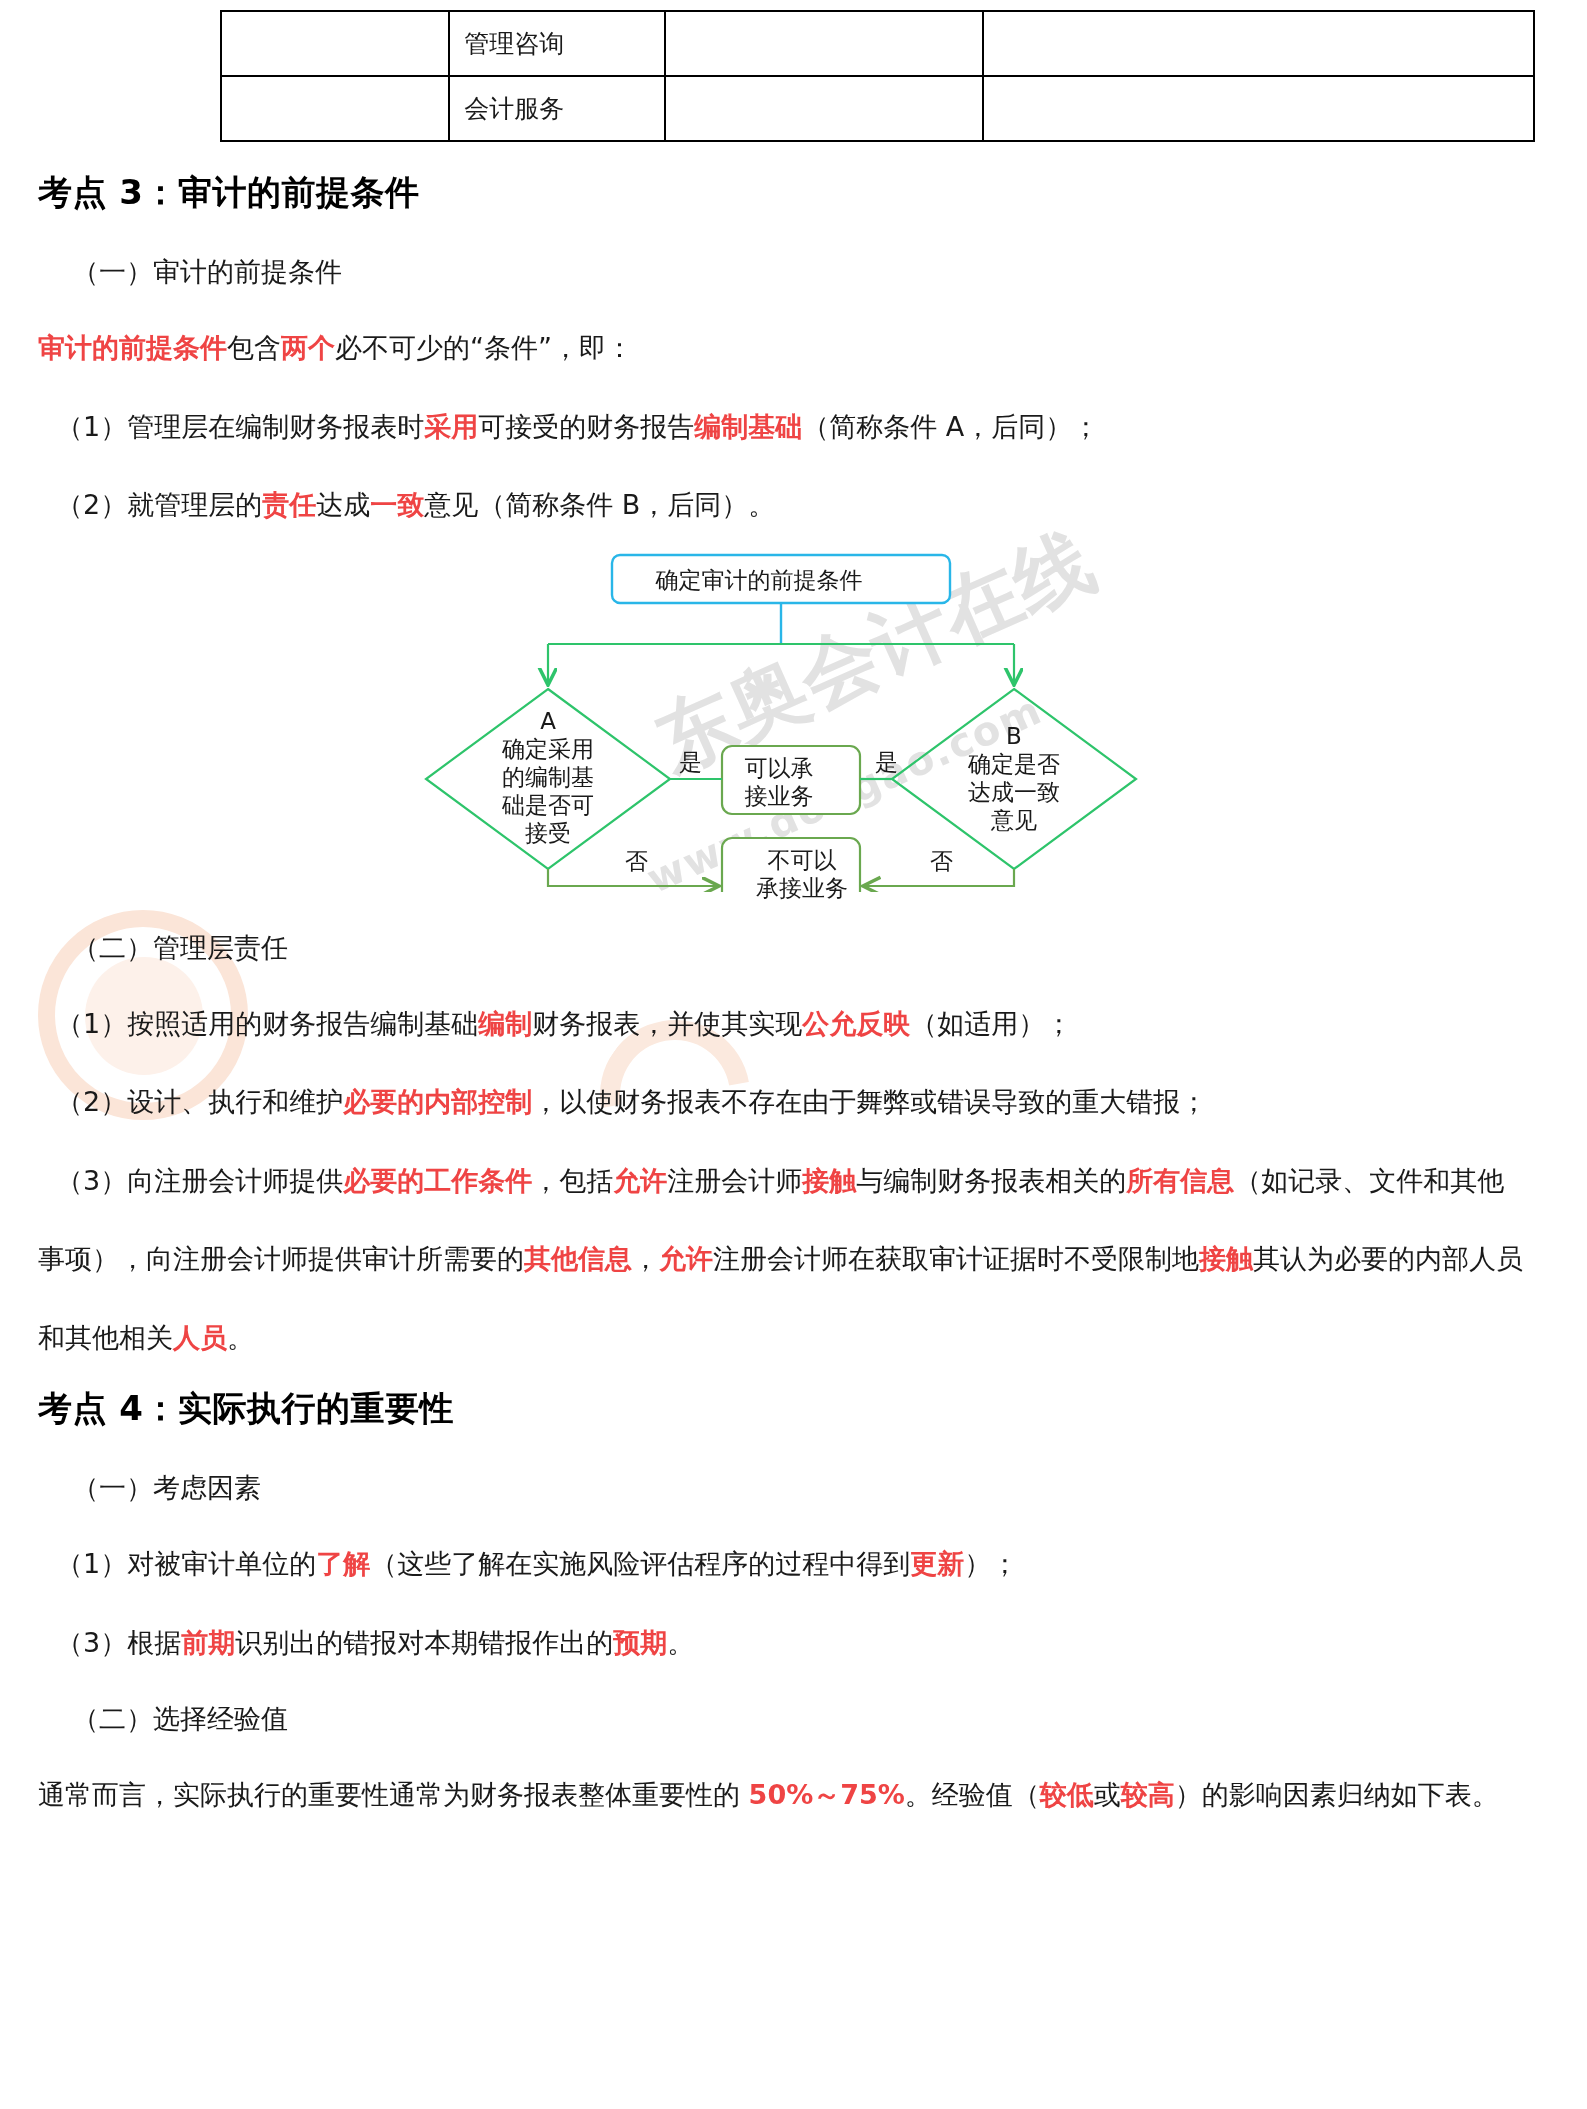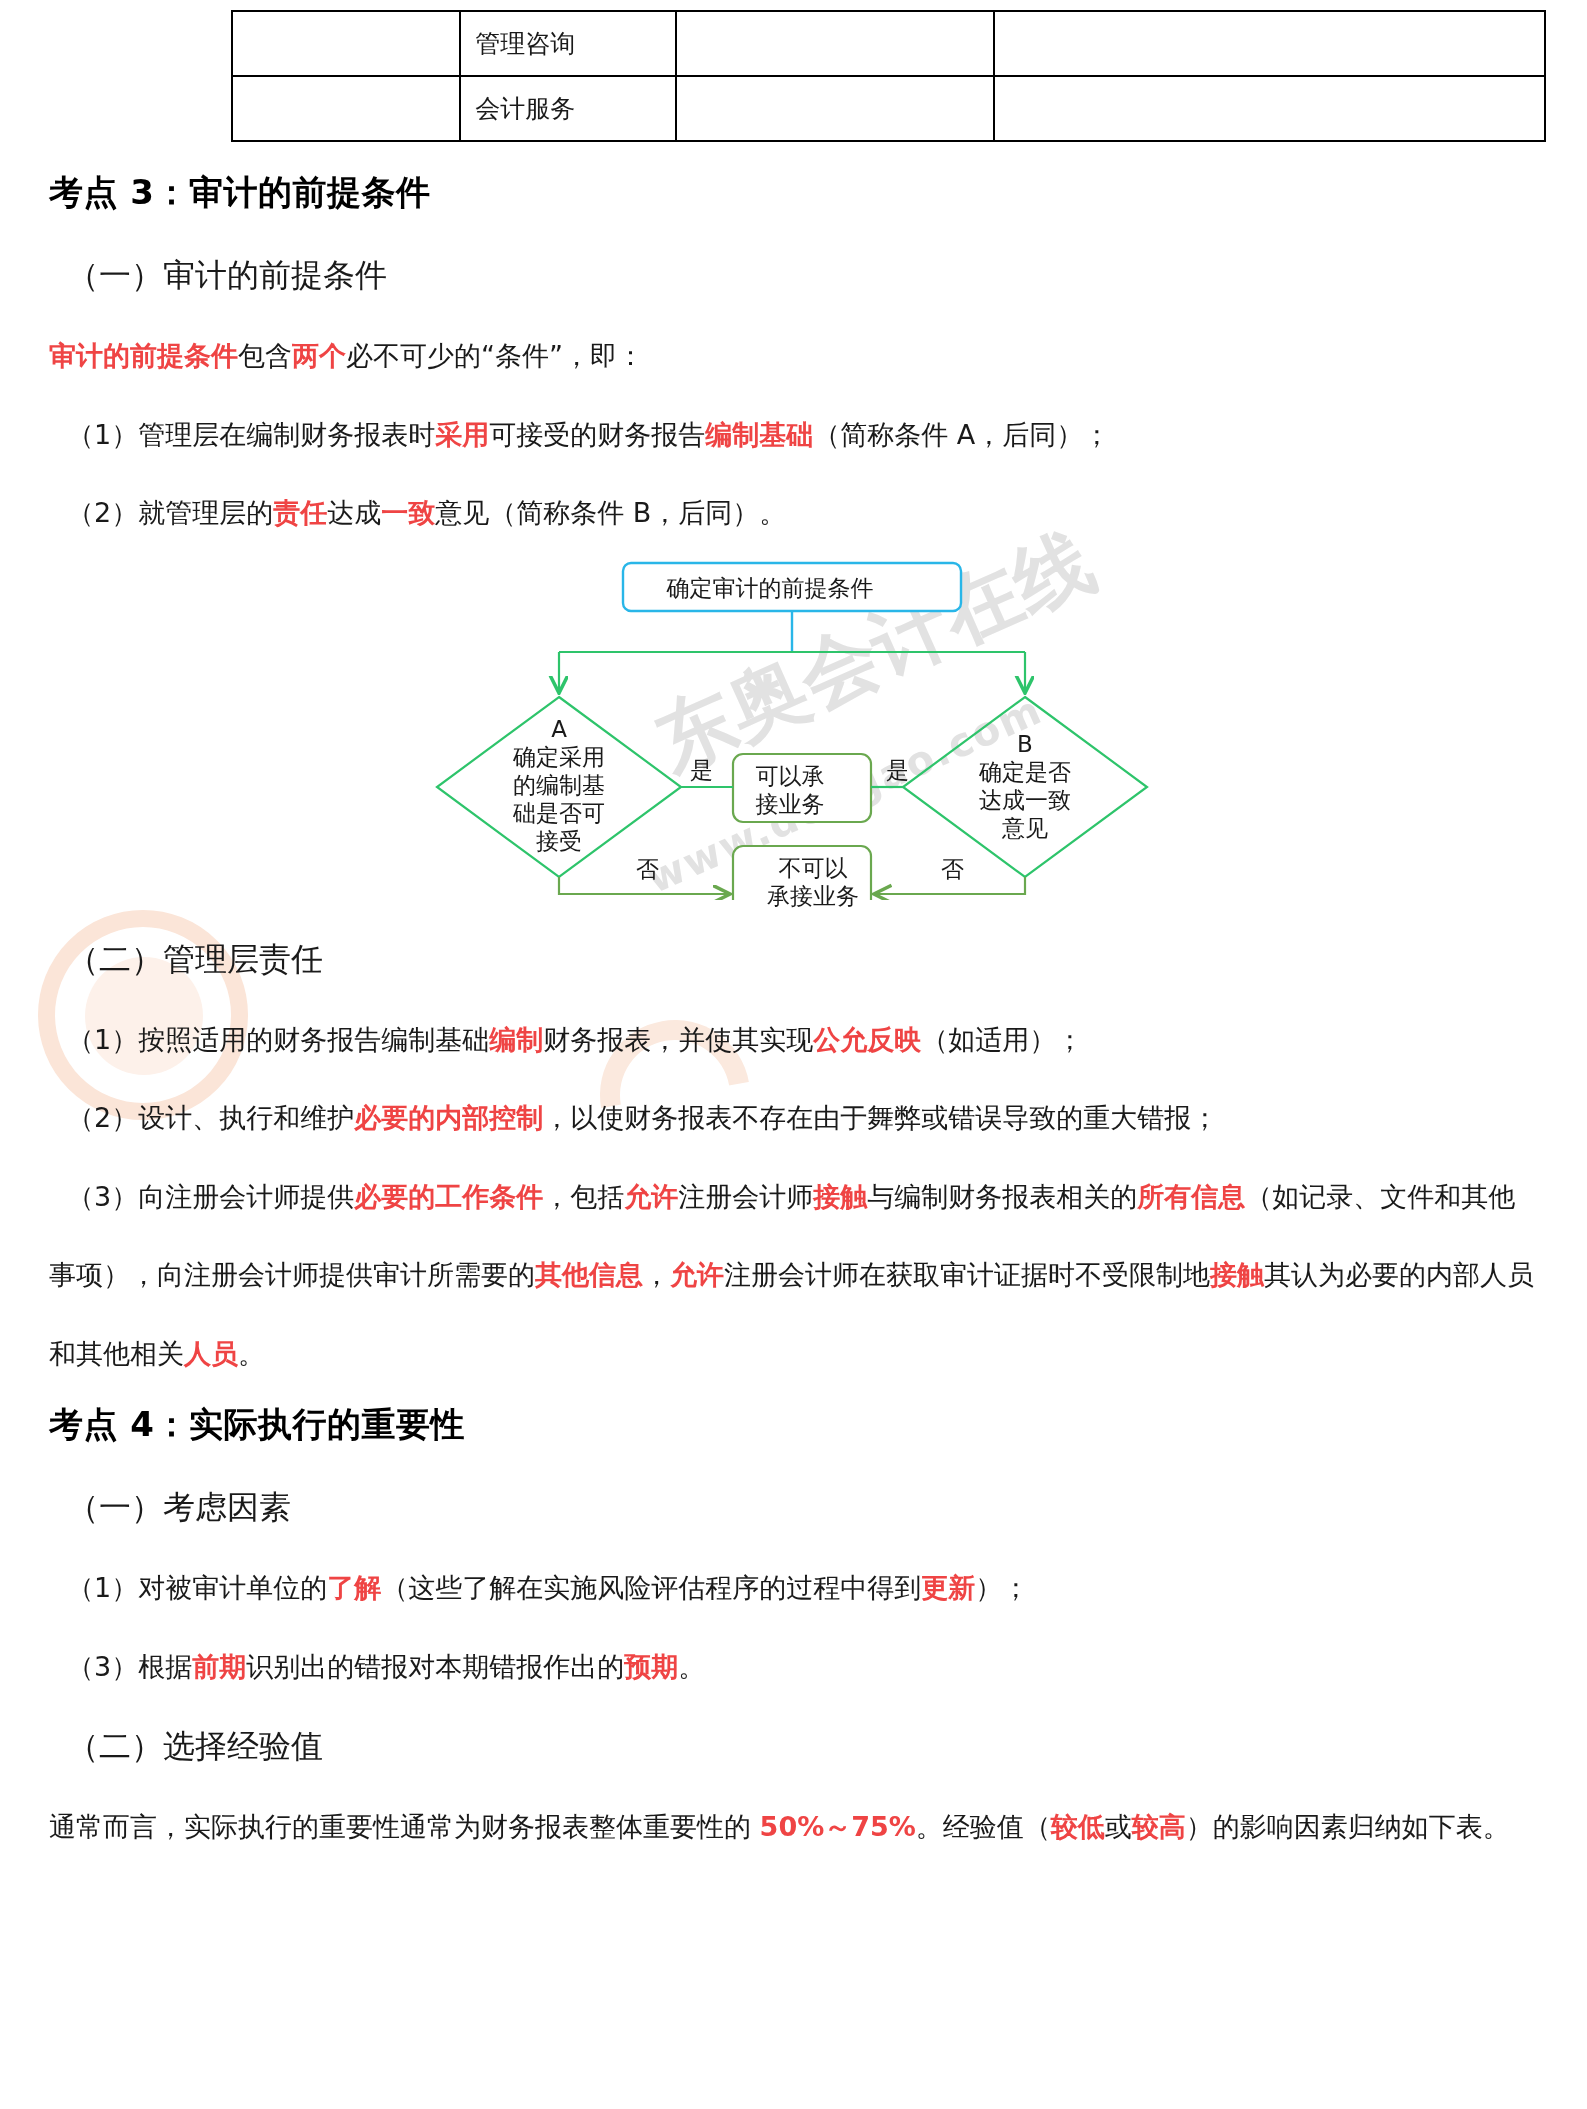--- a/index.html
+++ b/index.html
@@ -53,21 +53,21 @@
     border: 20px solid #fbe9de;
     border-right-color: transparent;
     border-bottom-color: transparent;
     transform: rotate(35deg);
   }
 
   
   .page {
     position: relative;
     z-index: 2;
-    padding: 0 49px;
+    padding: 0 38px;
   }
 
   
   table.top-table {
     border-collapse: collapse;
     width: 1315px;
     margin-left: 182px;
     margin-top: 10px;
     table-layout: fixed;
   }
@@ -89,23 +89,23 @@
 
   
   .kp-heading {
     font-size: 34px;
     font-weight: bold;
     color: #000000;
     margin: 28px 0 0 0;
     letter-spacing: 0.5px;
   }
   .sub-heading {
-    font-size: 32px;
-    color: #1a1a1a;
-    margin: 38px 0 0 18px;
+    font-size: 27px;
+    color: #1a1a1a;
+    margin: 38px 0 0 34px;
   }
   .para {
     font-size: 27px;
     line-height: 1.5;
     color: #1a1a1a;
     margin: 38px 0 0 0;
   }
   .para.indent { margin-left: 18px; }
   .para.wide { }
   .red { color: #ef4444; font-weight: bold; }

